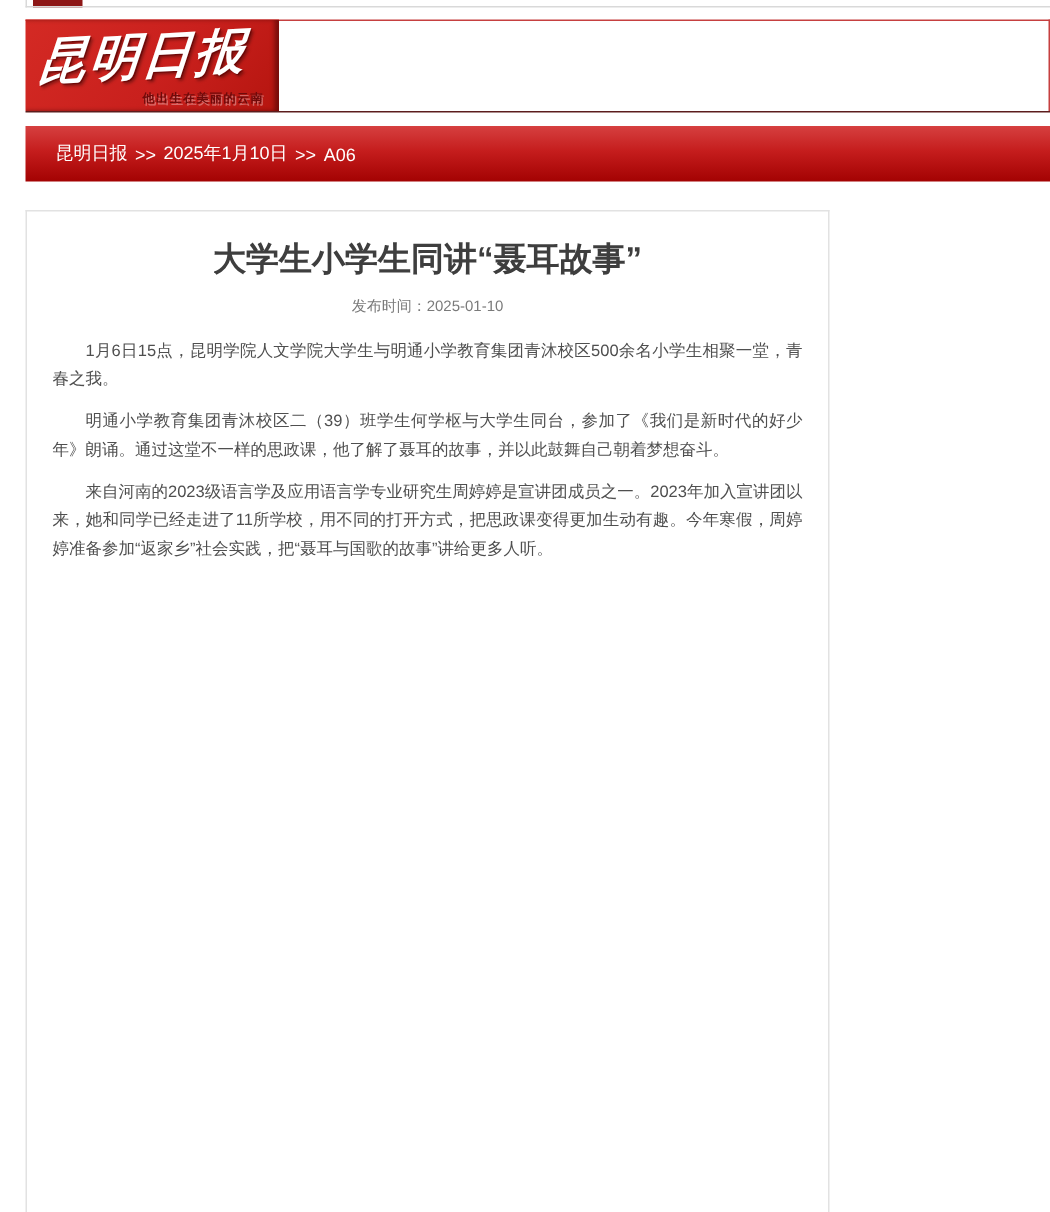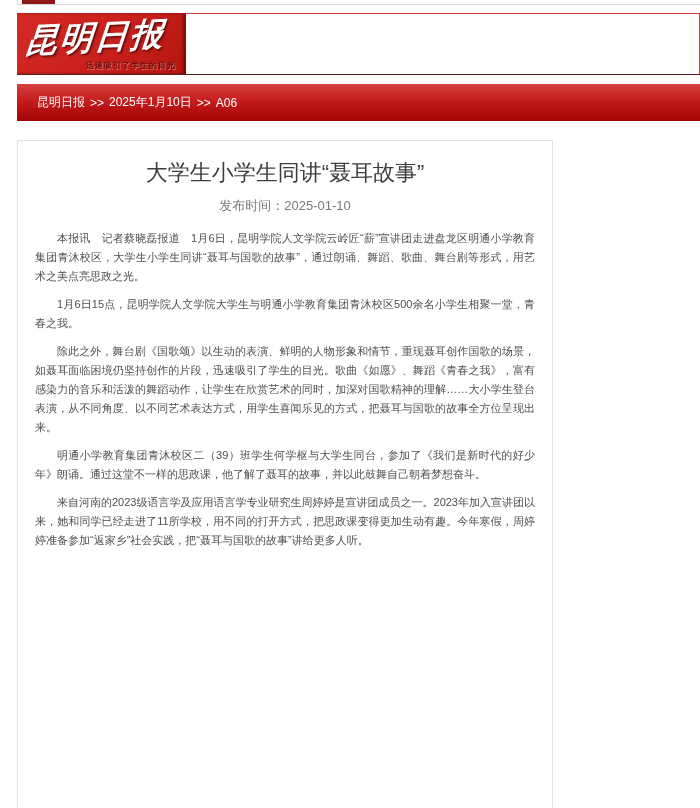--- a/index.html
+++ b/index.html
@@ -54,55 +54,53 @@
   .crumb-link { cursor: pointer; }
 
   
   .article-box {
     position: absolute; left: 17px; top: 140px; width: 536px; height: 668px;
     border: 1px solid #e2e2e2; border-bottom: none;
     background: #fff; padding: 0 17px; overflow: hidden;
   }
   .article-title {
     margin: 17px 0 0; text-align: center;
-    font-size: 22px; font-weight: 400; color: #3e3e3e; line-height: 1.35;
+    font-size: 22px; font-weight: 700; color: #3e3e3e; line-height: 1.35;
   }
-  .pub-date { text-align: center; font-size: 13px; color: #7a7a7a; margin-top: 9px; }
+  .pub-date { text-align: center; font-size: 10px; color: #7a7a7a; margin-top: 9px; }
   .content { margin-top: 14px; }
   .content p {
     font-size: 11px; line-height: 19px; color: #4f4f4f;
     text-indent: 2em; margin: 0 0 9px; text-align: justify;
   }
 </style>
 </head>
 <body>
 
 <div class="top-tab"></div>
 <div class="top-line"></div>
 <div class="top-line-v"></div>
 
 <div class="header-band"></div>
 <div class="header-bottom-line"></div>
 <div class="logo">
   <div class="logo-title">昆明日报</div>
-  <div class="logo-slogan">迅速吸引了学生的目光</div>
+  <div class="logo-slogan">他出生在美丽的云南</div>
 </div>
 
 <div class="crumb-bar">
   <span class="crumb-link">昆明日报</span>
   <span>&gt;&gt;</span>
   <span class="crumb-link">2025年1月10日</span>
   <span>&gt;&gt;</span>
   <span class="crumb-link">A06</span>
 </div>
 
 <div class="article-box">
   <h1 class="article-title">大学生小学生同讲“聂耳故事”</h1>
   <div class="pub-date">发布时间：2025-01-10</div>
   <div class="content">
-    <p>本报讯　记者蔡晓磊报道　1月6日，昆明学院人文学院云岭匠“薪”宣讲团走进盘龙区明通小学教育集团青沐校区，大学生小学生同讲“聂耳与国歌的故事”，通过朗诵、舞蹈、歌曲、舞台剧等形式，用艺术之美点亮思政之光。</p>
     <p>1月6日15点，昆明学院人文学院大学生与明通小学教育集团青沐校区500余名小学生相聚一堂，青春之我。</p>
-    <p>除此之外，舞台剧《国歌颂》以生动的表演、鲜明的人物形象和情节，重现聂耳创作国歌的场景，如聂耳面临困境仍坚持创作的片段，迅速吸引了学生的目光。歌曲《如愿》、舞蹈《青春之我》，富有感染力的音乐和活泼的舞蹈动作，让学生在欣赏艺术的同时，加深对国歌精神的理解……大小学生登台表演，从不同角度、以不同艺术表达方式，用学生喜闻乐见的方式，把聂耳与国歌的故事全方位呈现出来。</p>
     <p>明通小学教育集团青沐校区二（39）班学生何学枢与大学生同台，参加了《我们是新时代的好少年》朗诵。通过这堂不一样的思政课，他了解了聂耳的故事，并以此鼓舞自己朝着梦想奋斗。</p>
     <p>来自河南的2023级语言学及应用语言学专业研究生周婷婷是宣讲团成员之一。2023年加入宣讲团以来，她和同学已经走进了11所学校，用不同的打开方式，把思政课变得更加生动有趣。今年寒假，周婷婷准备参加“返家乡”社会实践，把“聂耳与国歌的故事”讲给更多人听。</p>
   </div>
 
 </div>
 
 </body></html>

